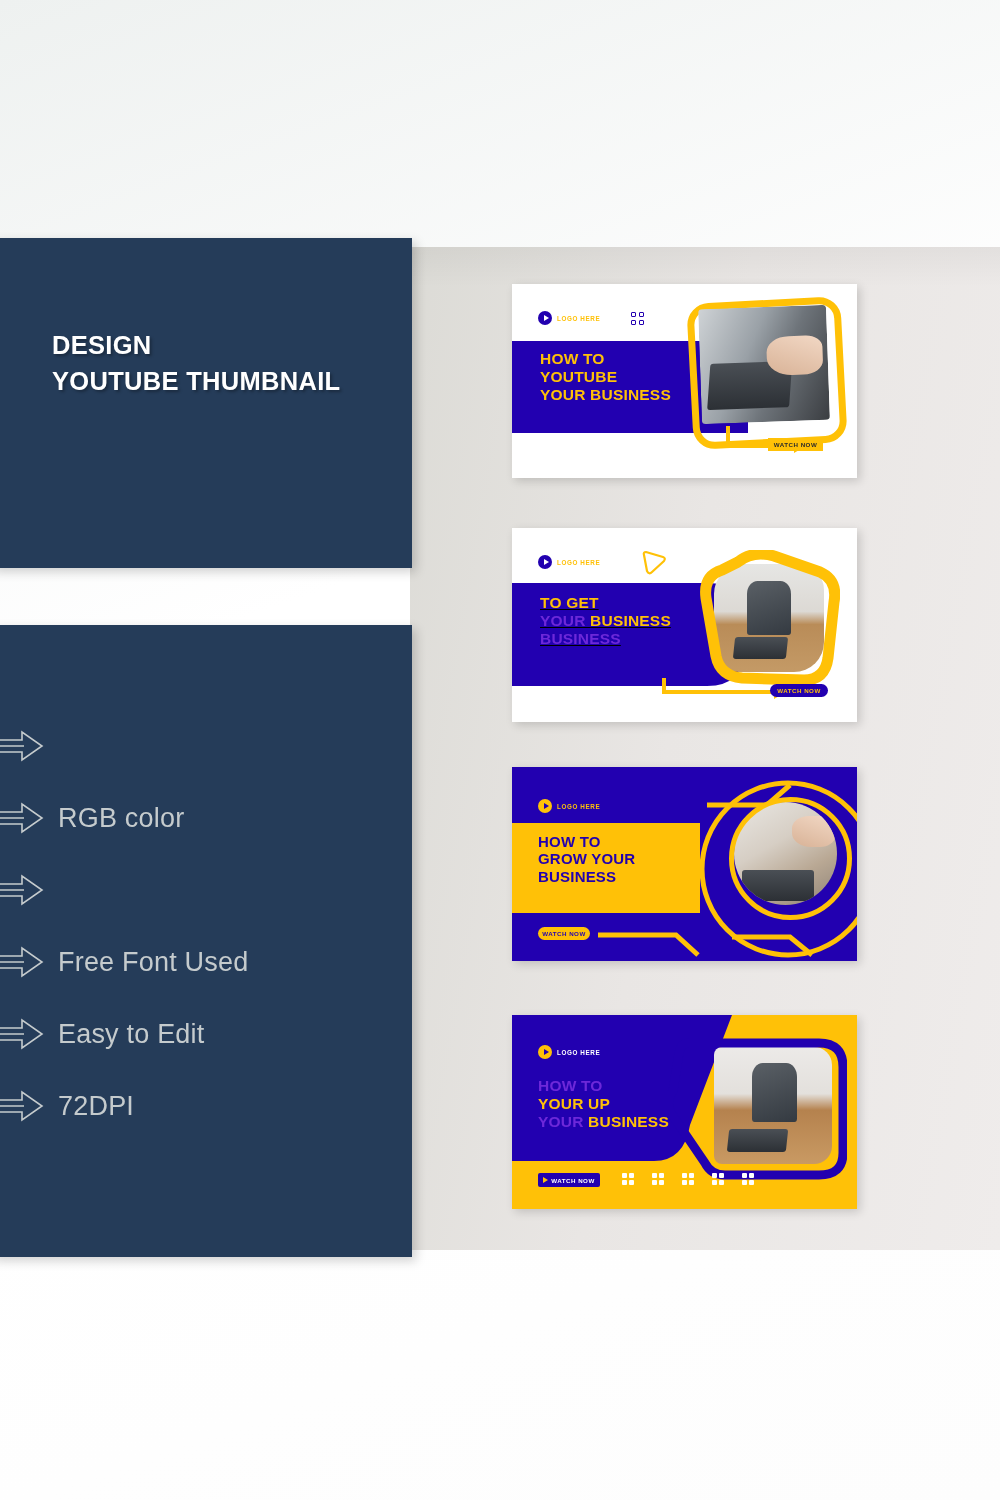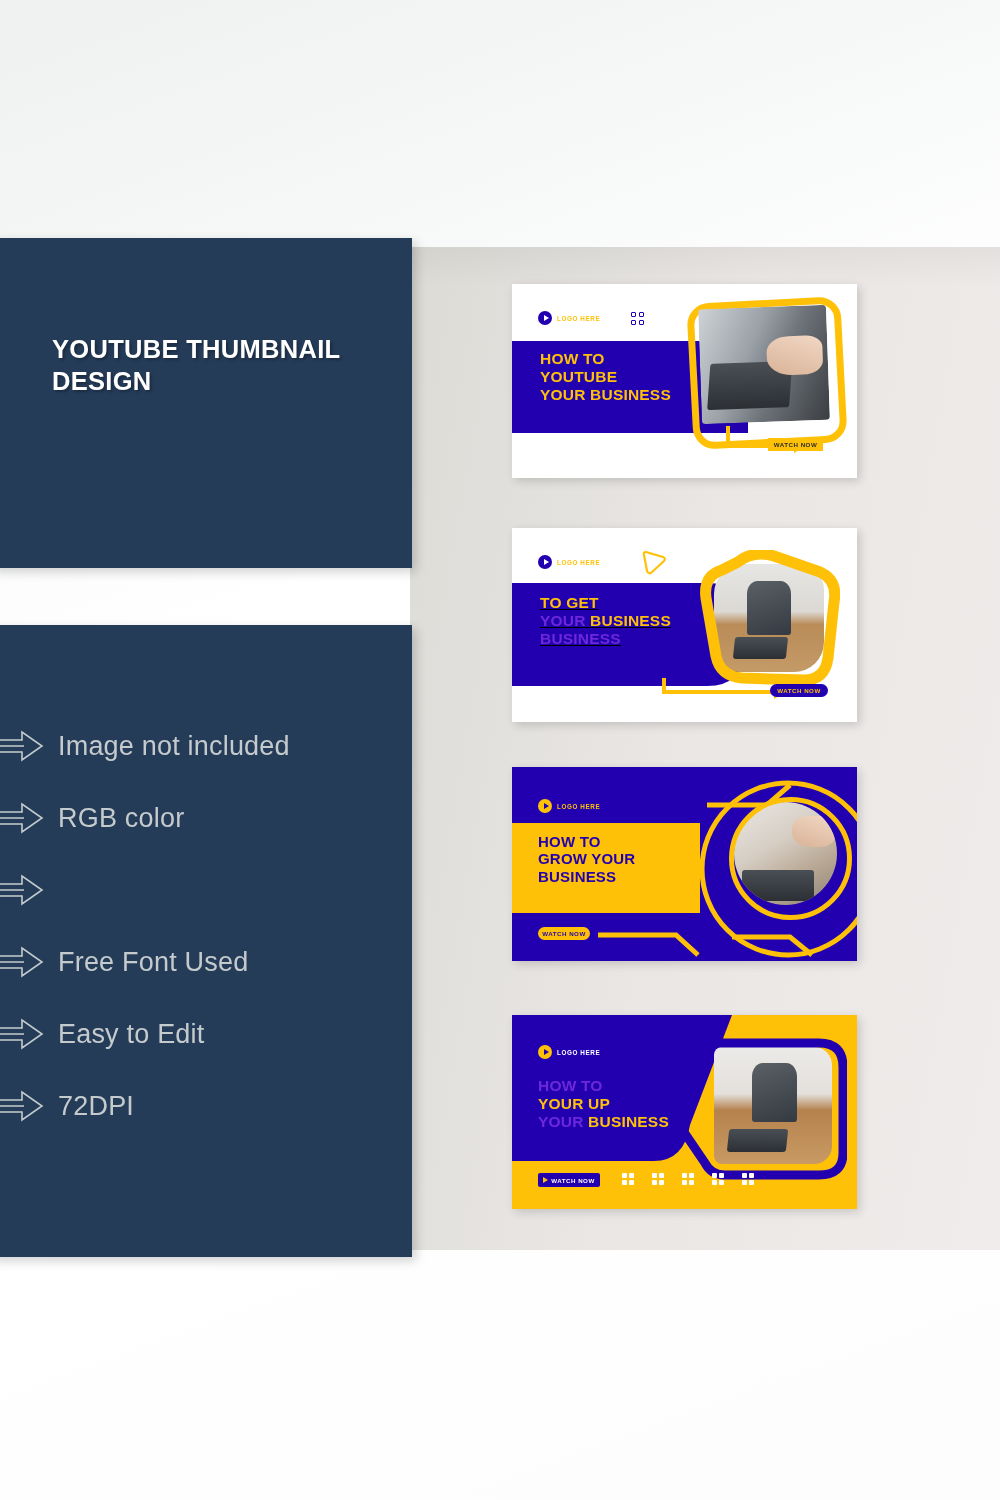--- a/index.html
+++ b/index.html
@@ -158,34 +158,33 @@
 </style>
 </head>
 <body>
 
 <div class="page-bg"></div>
 <div class="right-panel"></div>
 <div class="soft-shadow-top"></div>
 
 <div class="dark-panel" id="panel-title">
   <div class="title-block">
+    <div class="title-sub" style="margin-top:0">DESIGN</div>
     <div class="title-sub">YOUTUBE THUMBNAIL</div>
-    <div class="title-sub" style="margin-top:0">DESIGN</div>
   </div>
 </div>
 
 <div class="dark-panel" id="panel-features">
   <div class="feature-list">
 
     <div class="feature-row">
       <svg class="arrow-ico" viewBox="0 0 56 34">
         <path d="M0 11 H34 V3 L54 17 L34 31 V23 H0 Z" fill="none" stroke="#c5cbcd" stroke-width="1.6"></path>
         <path d="M0 17 H36" fill="none" stroke="#c5cbcd" stroke-width="1.6"></path>
       </svg>
-      <span class="feature-label">Image not included</span>
     </div>
 
     <div class="feature-row">
       <svg class="arrow-ico" viewBox="0 0 56 34">
         <path d="M0 11 H34 V3 L54 17 L34 31 V23 H0 Z" fill="none" stroke="#c5cbcd" stroke-width="1.6"></path>
         <path d="M0 17 H36" fill="none" stroke="#c5cbcd" stroke-width="1.6"></path>
       </svg>
       <span class="feature-label">RGB color</span>
     </div>
 

